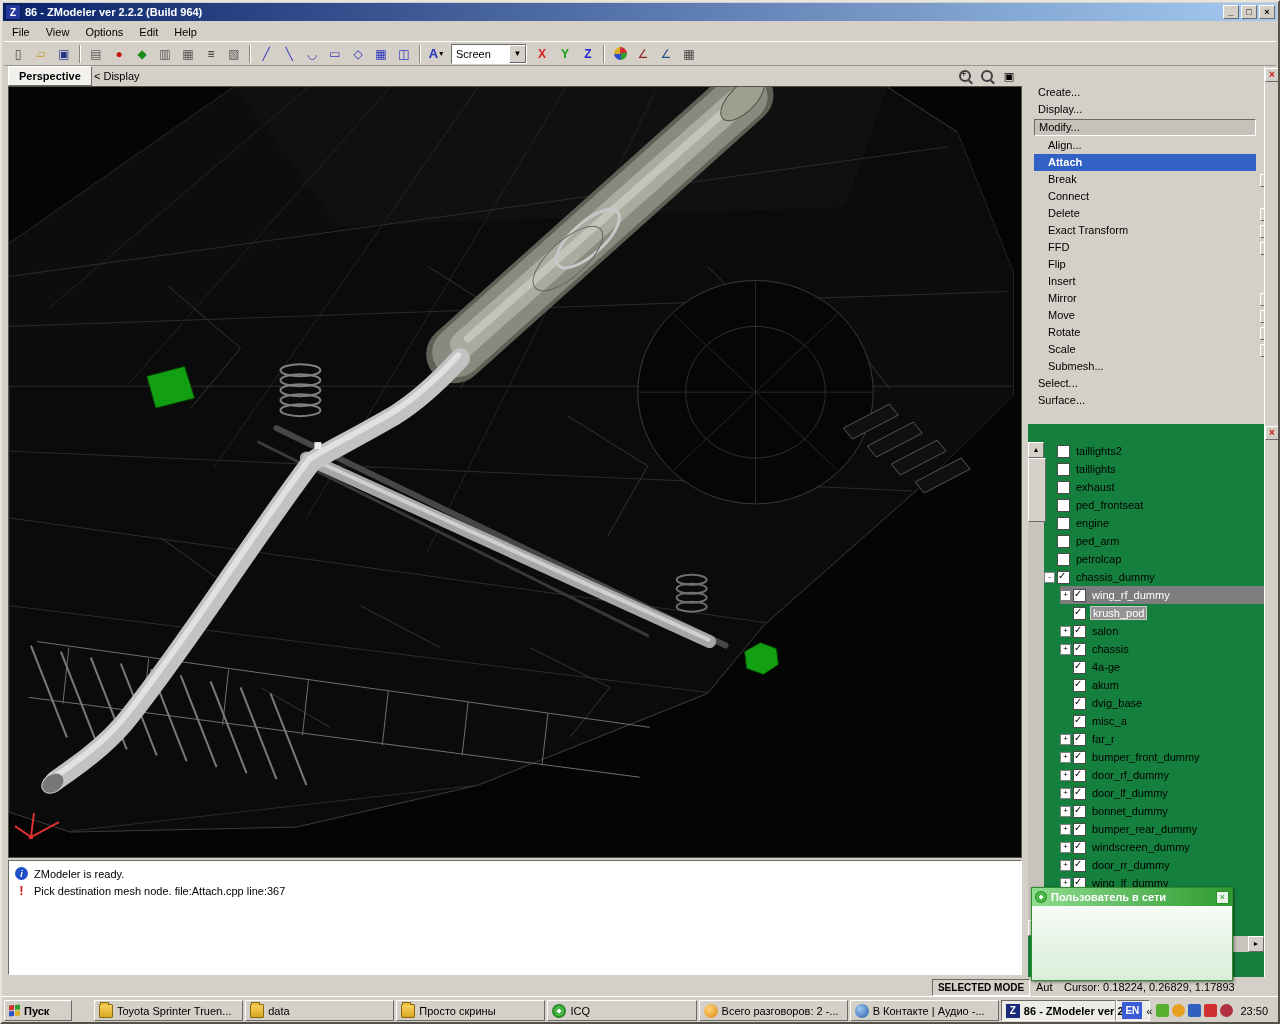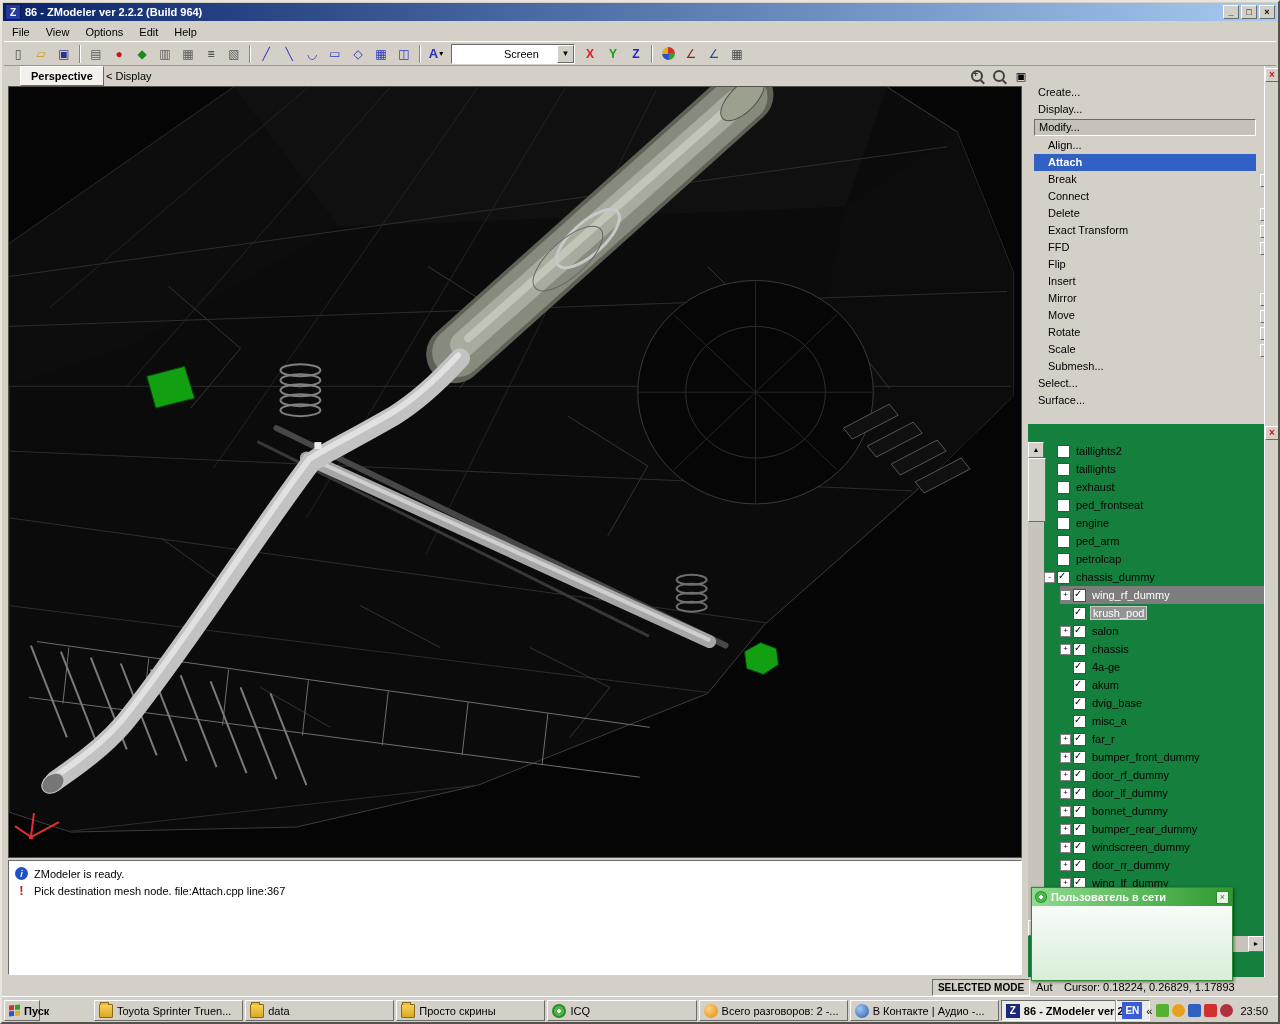--- a/index.html
+++ b/index.html
@@ -23,29 +23,29 @@
   
   #toolbar{position:absolute;left:2px;top:39px;right:2px;height:23px;display:flex;align-items:center;gap:1px;
     border-top:1px solid #fff;border-bottom:1px solid #9a968e;padding:0 3px;background:#d4d0c8;}
   .tgroup{display:flex;gap:1px;}
   .tbtn{width:22px;height:20px;display:flex;align-items:center;justify-content:center;background:#d4d0c8;
     border:1px solid #d4d0c8;padding:0;font-family:inherit;}
   .tglyph{font-size:12px;line-height:1;}
   .axisbtn .tglyph{font-weight:bold;font-size:12px;}
   .tsep{width:1px;height:18px;background:#8a867e;border-right:1px solid #fff;margin:0 3px;}
   .combo{width:74px;height:18px;background:#fff;display:flex;align-items:center;margin:0 3px;
-    border:1px solid;border-color:#6a6a6a #fff #fff #6a6a6a;padding-left:48px;}
+    border:1px solid;border-color:#6a6a6a #fff #fff #6a6a6a;}
   .combo-text{flex:1;padding-left:4px;font-size:11px;}
   .combo-btn{width:15px;height:16px;display:flex;align-items:center;justify-content:center;font-size:8px;}
   .pinwheel{width:13px;height:13px;border-radius:50%;background:conic-gradient(#d23030 0 90deg,#2fa02f 0 180deg,#2f50c8 0 270deg,#d8b020 0);}
   .atool{font-weight:bold;font-size:13px;}
   .dd-arrow{font-size:8px;margin-left:1px;}
 
   
-  #vp-header{position:absolute;left:18px;top:64px;width:1014px;height:20px;background:#d4d0c8;}
+  #vp-header{position:absolute;left:6px;top:64px;width:1014px;height:20px;background:#d4d0c8;}
   #vp-tab{position:absolute;left:0;top:0;height:18px;padding:0 10px;background:#f2f1ee;font-weight:bold;
     line-height:18px;border:1px solid;border-color:#fff #6a6a6a #6a6a6a #fff;}
   #vp-mode{position:absolute;left:86px;top:2px;line-height:16px;}
   #vp-tools{position:absolute;right:4px;top:2px;display:flex;gap:4px;align-items:center;}
   .vpt{width:18px;height:16px;display:flex;align-items:center;justify-content:center;}
   .mag{position:relative;width:8px;height:8px;border:2px solid #404040;border-radius:50%;}
   .mag::after{content:"";position:absolute;width:5px;height:2px;background:#404040;transform:rotate(45deg);right:-4px;bottom:-3px;}
   .mag.plus::before{content:"+";position:absolute;left:0px;top:-3px;font-size:9px;font-weight:bold;color:#404040;}
 
   
@@ -113,21 +113,21 @@
     font-size:9px;line-height:11px;text-align:center;padding:0;font-family:inherit;}
   #notif-body{position:relative;height:72px;}
   #avatar{position:absolute;left:8px;top:8px;width:38px;height:48px;background:linear-gradient(#ccd5d9,#9fb0b8);
     border:1px solid #7a8a92;}
   #avatar::before{content:"";position:absolute;left:11px;top:7px;width:15px;height:15px;border-radius:50%;background:#e4eaec;}
   #avatar::after{content:"";position:absolute;left:5px;bottom:3px;width:27px;height:16px;border-radius:8px 8px 0 0;background:#e4eaec;}
   #notif-msg{position:absolute;left:56px;top:12px;color:#111;}
 
   
   #taskbar{position:absolute;left:0;top:994px;width:1276px;height:26px;background:#d4d0c8;border-top:1px solid #fff;}
-  #start-btn{position:absolute;left:2px;top:3px;height:21px;width:36px;display:flex;align-items:center;gap:4px;
+  #start-btn{position:absolute;left:2px;top:3px;height:21px;width:68px;display:flex;align-items:center;gap:4px;
     font-weight:bold;font-size:11px;padding:3px 4px;font-family:inherit;}
   .flag{display:grid;grid-template-columns:5px 5px;grid-template-rows:5px 5px;gap:1px;transform:skewY(-6deg);}
   .flag i{display:block;}
   .flag i:nth-child(1){background:#d03030;}.flag i:nth-child(2){background:#2fa02f;}
   .flag i:nth-child(3){background:#2f50c8;}.flag i:nth-child(4){background:#d8b020;}
   #tasks{position:absolute;left:62px;top:3px;width:1056px;height:21px;display:flex;gap:2px;padding-left:30px;}
   .task{flex:1;min-width:0;height:21px;display:flex;align-items:center;gap:4px;padding:0 4px;font-family:inherit;
     font-size:11px;text-align:left;}
   .task.active{border-color:#6a6a6a #fff #fff #6a6a6a;background:#ecebe6;font-weight:bold;}
   .task-label{white-space:nowrap;overflow:hidden;text-overflow:clip;}

